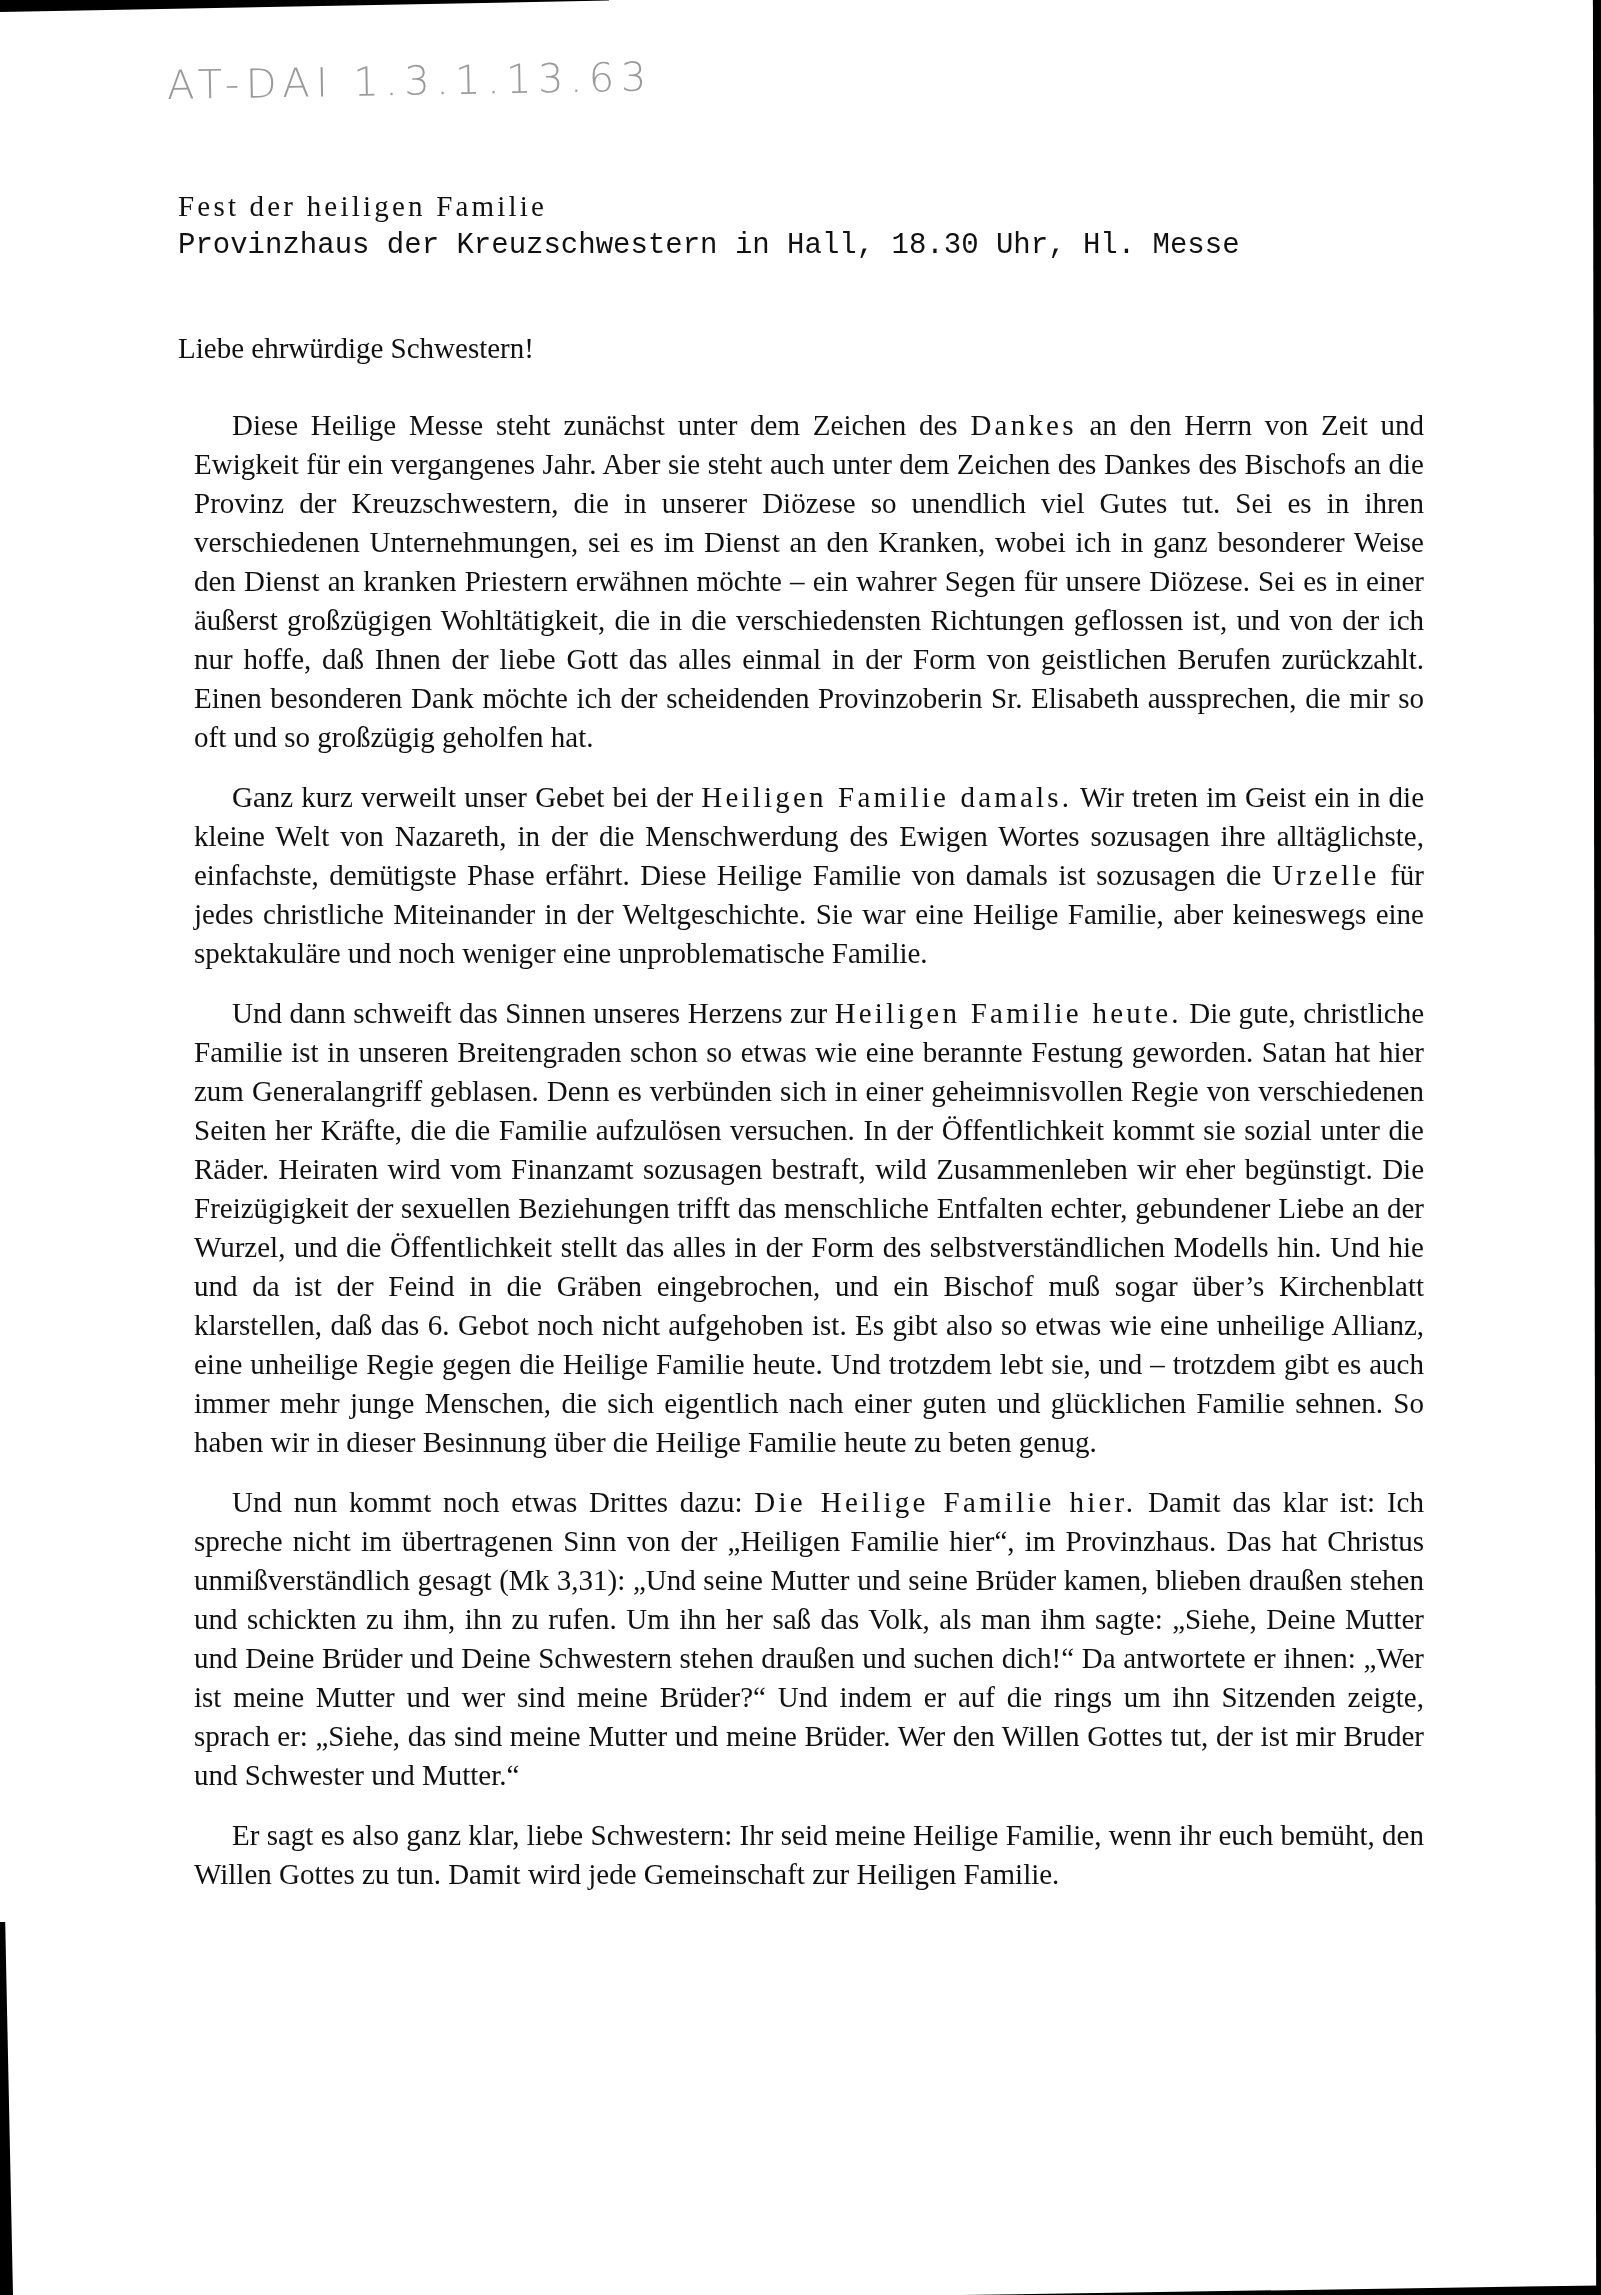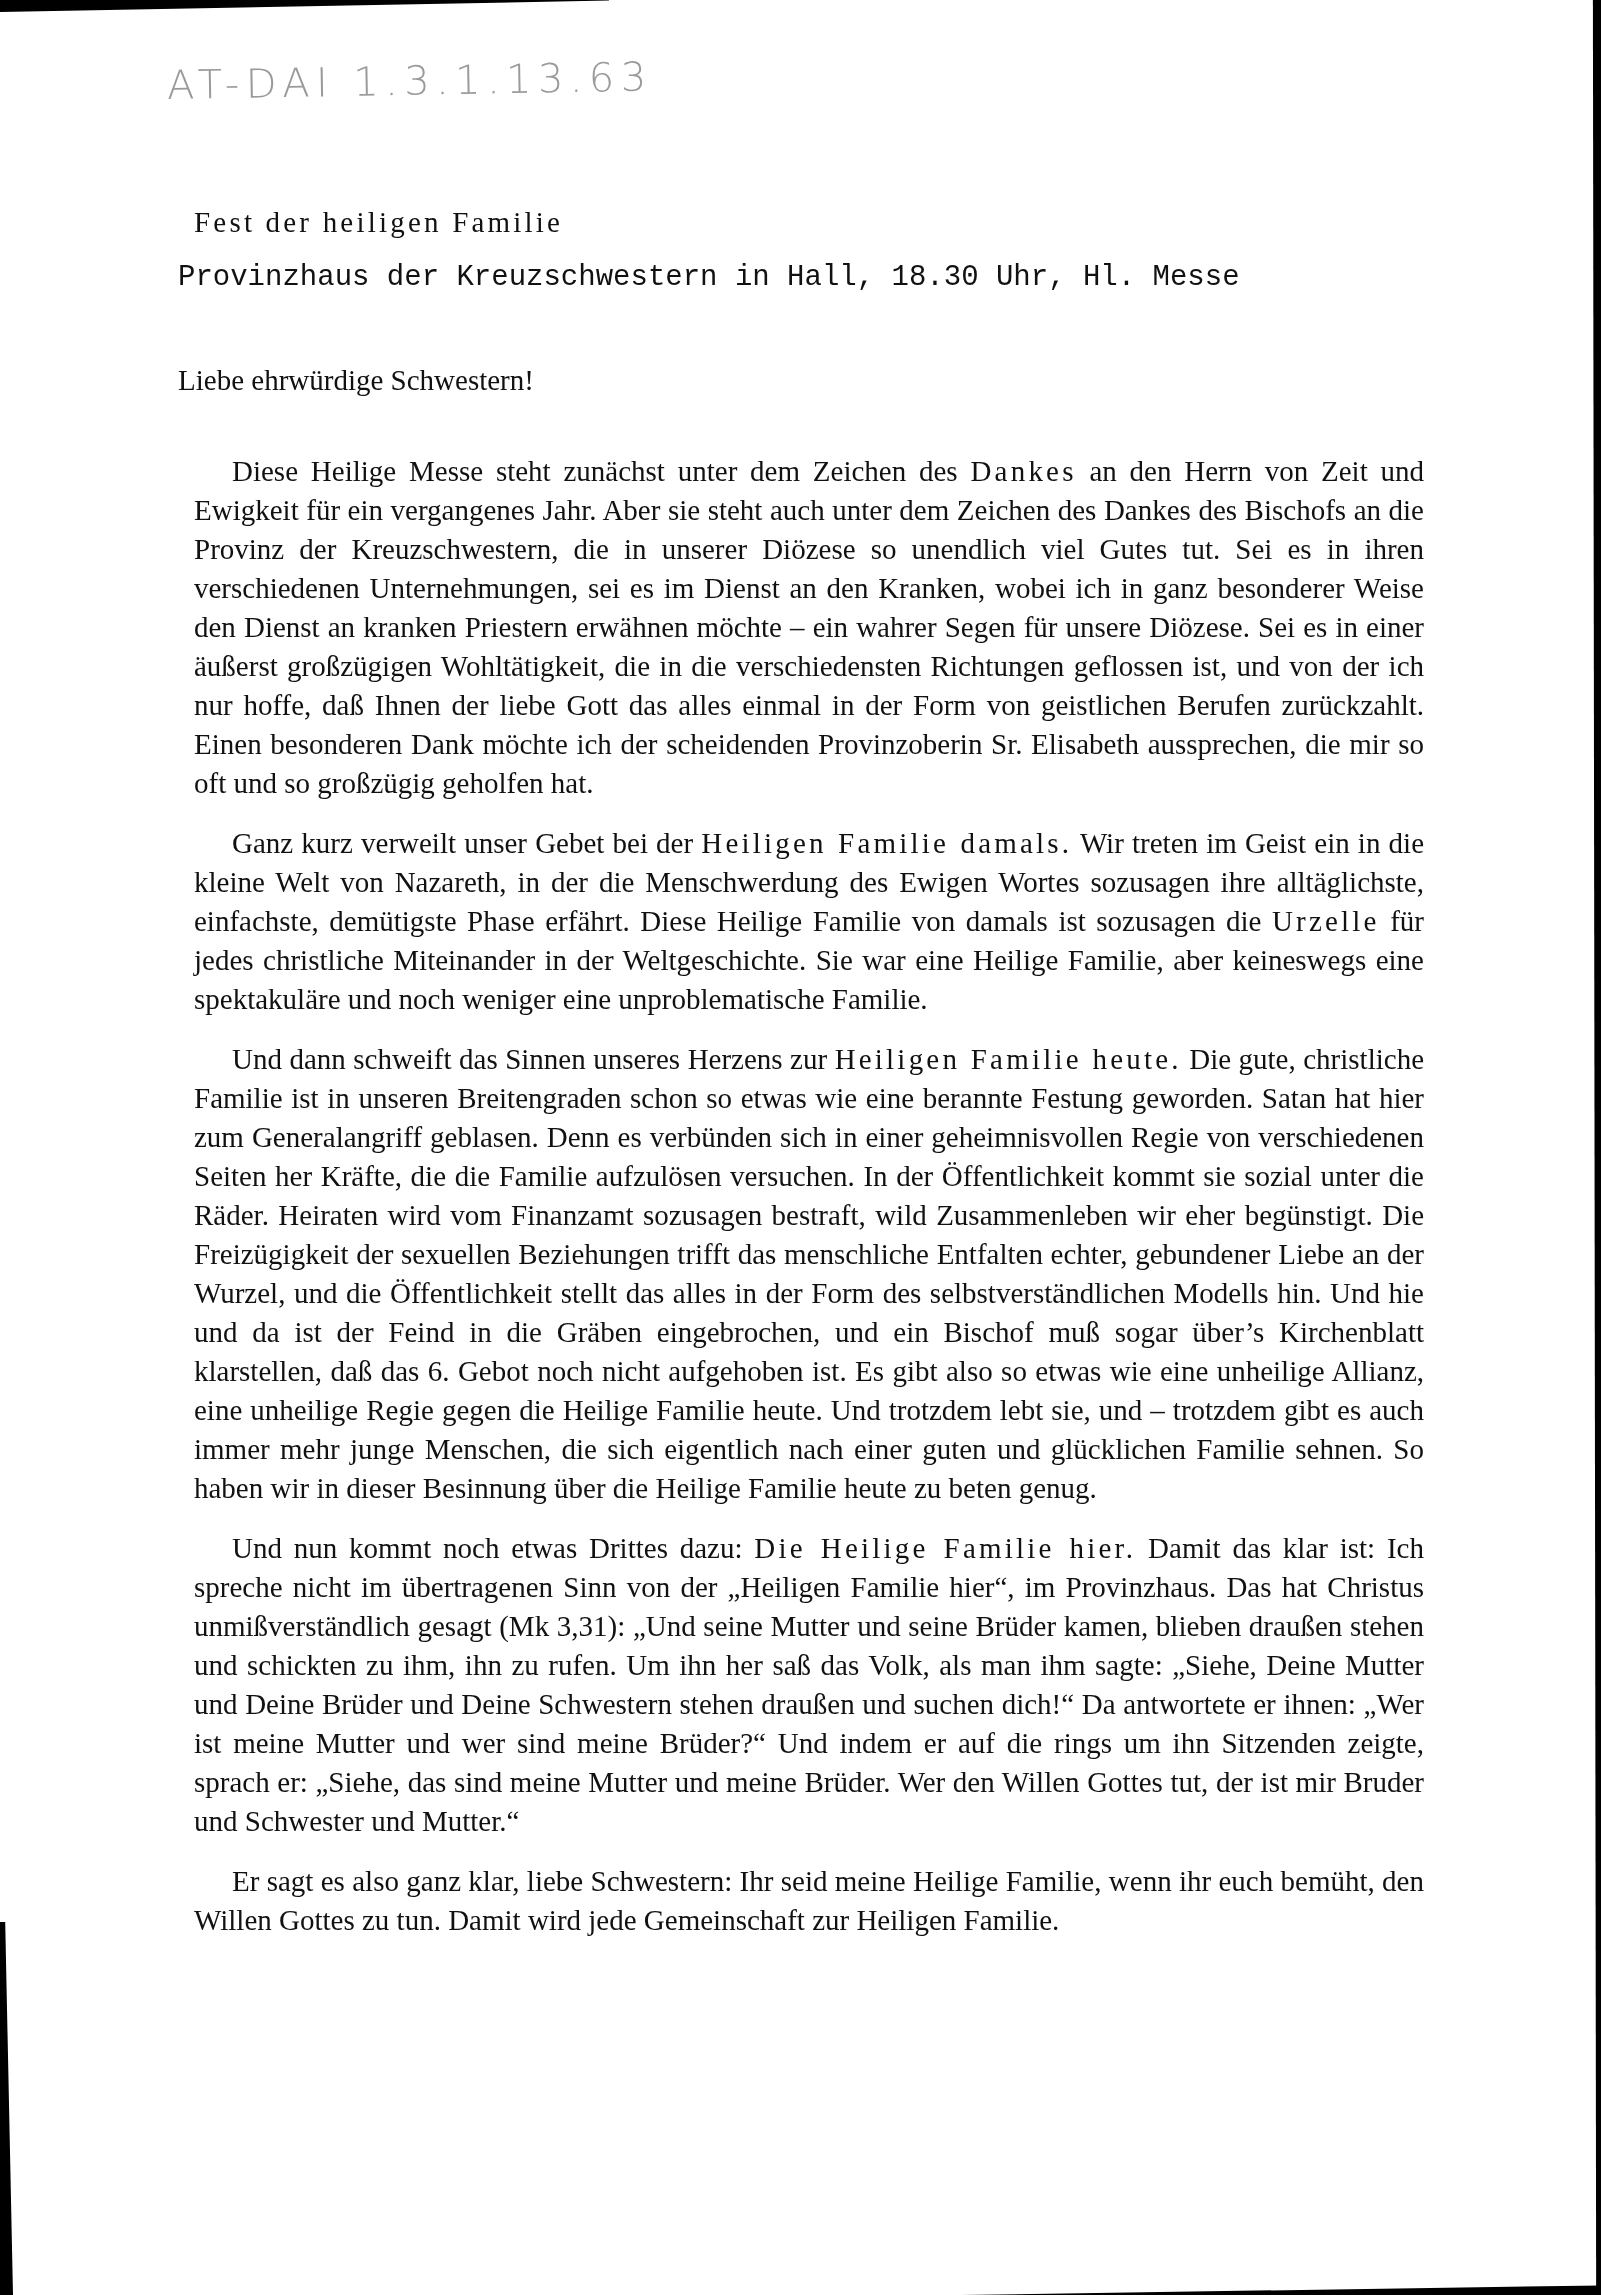--- a/index.html
+++ b/index.html
@@ -58,32 +58,32 @@
       position: absolute;
       left: 178px;
       top: 186px;
       width: 1246px;
     }
 
     .title {
       font-size: 29px;
       line-height: 40px;
       letter-spacing: 3.2px;
-      margin: 16px;
+      margin: 0;
     }
     .subtitle {
       font-size: 29px;
       line-height: 40px;
       margin: 0 0 62px 0;
       font-family: Liberation Mono, monospace;
     }
     .salutation {
       font-size: 29px;
       line-height: 40px;
-      margin: 0 0 52px 0;
+      margin: 0 0 38px 0;
     }
 
     .para {
       font-size: 29px;
       line-height: 39px;
       text-align: justify;
       text-indent: 38px;
       margin: 0 0 21px 16px;
       hyphens: manual;
     }

